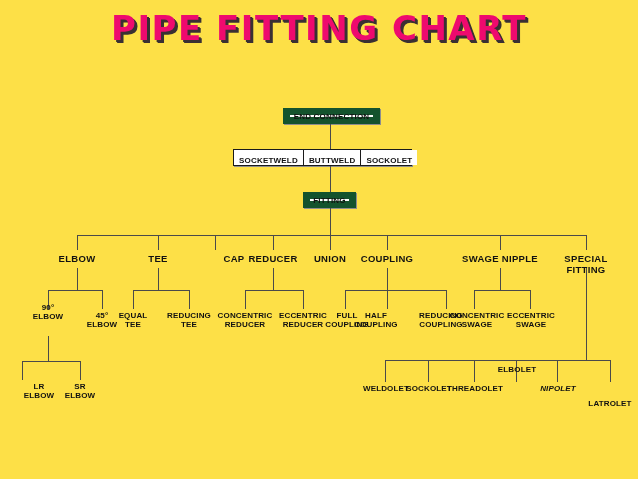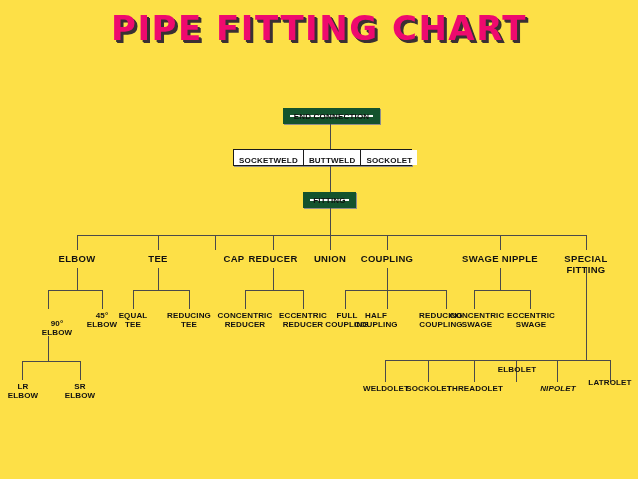--- a/index.html
+++ b/index.html
@@ -108,21 +108,21 @@
   <div class="lbl big" style="left:273px;top:253px;">REDUCER</div>
   <div class="lbl big" style="left:330px;top:253px;">UNION</div>
   <div class="lbl big" style="left:387px;top:253px;">COUPLING</div>
   <div class="lbl big" style="left:500px;top:253px;">SWAGE NIPPLE</div>
   <div class="lbl big" style="left:586px;top:253px;">SPECIAL FITTING</div>
 
   <div class="vline" style="left:77px;top:268px;height:22px;"></div>
   <div class="hline" style="left:48px;top:290px;width:54px;"></div>
   <div class="vline" style="left:48px;top:290px;height:19px;"></div>
   <div class="vline" style="left:102px;top:290px;height:19px;"></div>
-  <div class="lbl" style="left:48px;top:320px;margin-left:9px;">90°
+  <div class="lbl" style="left:48px;top:304px;">90°
 ELBOW</div>
   <div class="lbl" style="left:102px;top:312px;">45°
 ELBOW</div>
 
   <div class="vline" style="left:158px;top:268px;height:22px;"></div>
   <div class="hline" style="left:133px;top:290px;width:56px;"></div>
   <div class="vline" style="left:133px;top:290px;height:19px;"></div>
   <div class="vline" style="left:189px;top:290px;height:19px;"></div>
   <div class="lbl" style="left:133px;top:312px;">EQUAL
 TEE</div>
@@ -156,34 +156,34 @@
   <div class="vline" style="left:530px;top:290px;height:19px;"></div>
   <div class="lbl" style="left:477px;top:312px;">CONCENTRIC
 SWAGE</div>
   <div class="lbl" style="left:531px;top:312px;">ECCENTRIC
 SWAGE</div>
 
   <div class="vline" style="left:48px;top:336px;height:25px;"></div>
   <div class="hline" style="left:22px;top:361px;width:58px;"></div>
   <div class="vline" style="left:22px;top:361px;height:19px;"></div>
   <div class="vline" style="left:80px;top:361px;height:19px;"></div>
-  <div class="lbl" style="left:23px;top:383px;">LR
+  <div class="lbl" style="left:39px;top:383px;">LR
 ELBOW</div>
   <div class="lbl" style="left:80px;top:383px;">SR
 ELBOW</div>
 
   <div class="vline" style="left:586px;top:268px;height:92px;"></div>
   <div class="hline" style="left:385px;top:360px;width:226px;"></div>
   <div class="vline" style="left:385px;top:360px;height:22px;"></div>
   <div class="vline" style="left:428px;top:360px;height:22px;"></div>
   <div class="vline" style="left:474px;top:360px;height:22px;"></div>
   <div class="vline" style="left:516px;top:360px;height:22px;"></div>
   <div class="vline" style="left:557px;top:360px;height:22px;"></div>
   <div class="vline" style="left:610px;top:360px;height:22px;"></div>
 
   <div class="lbl" style="left:386px;top:385px;">WELDOLET</div>
   <div class="lbl" style="left:429px;top:385px;text-align:right;">SOCKOLET</div>
   <div class="lbl" style="left:475px;top:385px;">THREADOLET</div>
   <div class="lbl" style="left:517px;top:366px;">ELBOLET</div>
   <div class="lbl" style="left:558px;top:385px;font-style:italic;">NIPOLET</div>
-  <div class="lbl" style="left:610px;top:379px;">LATROLET</div>
+  <div class="lbl" style="left:610px;top:400px;">LATROLET</div>
 
 </div>
 
 </body></html>

